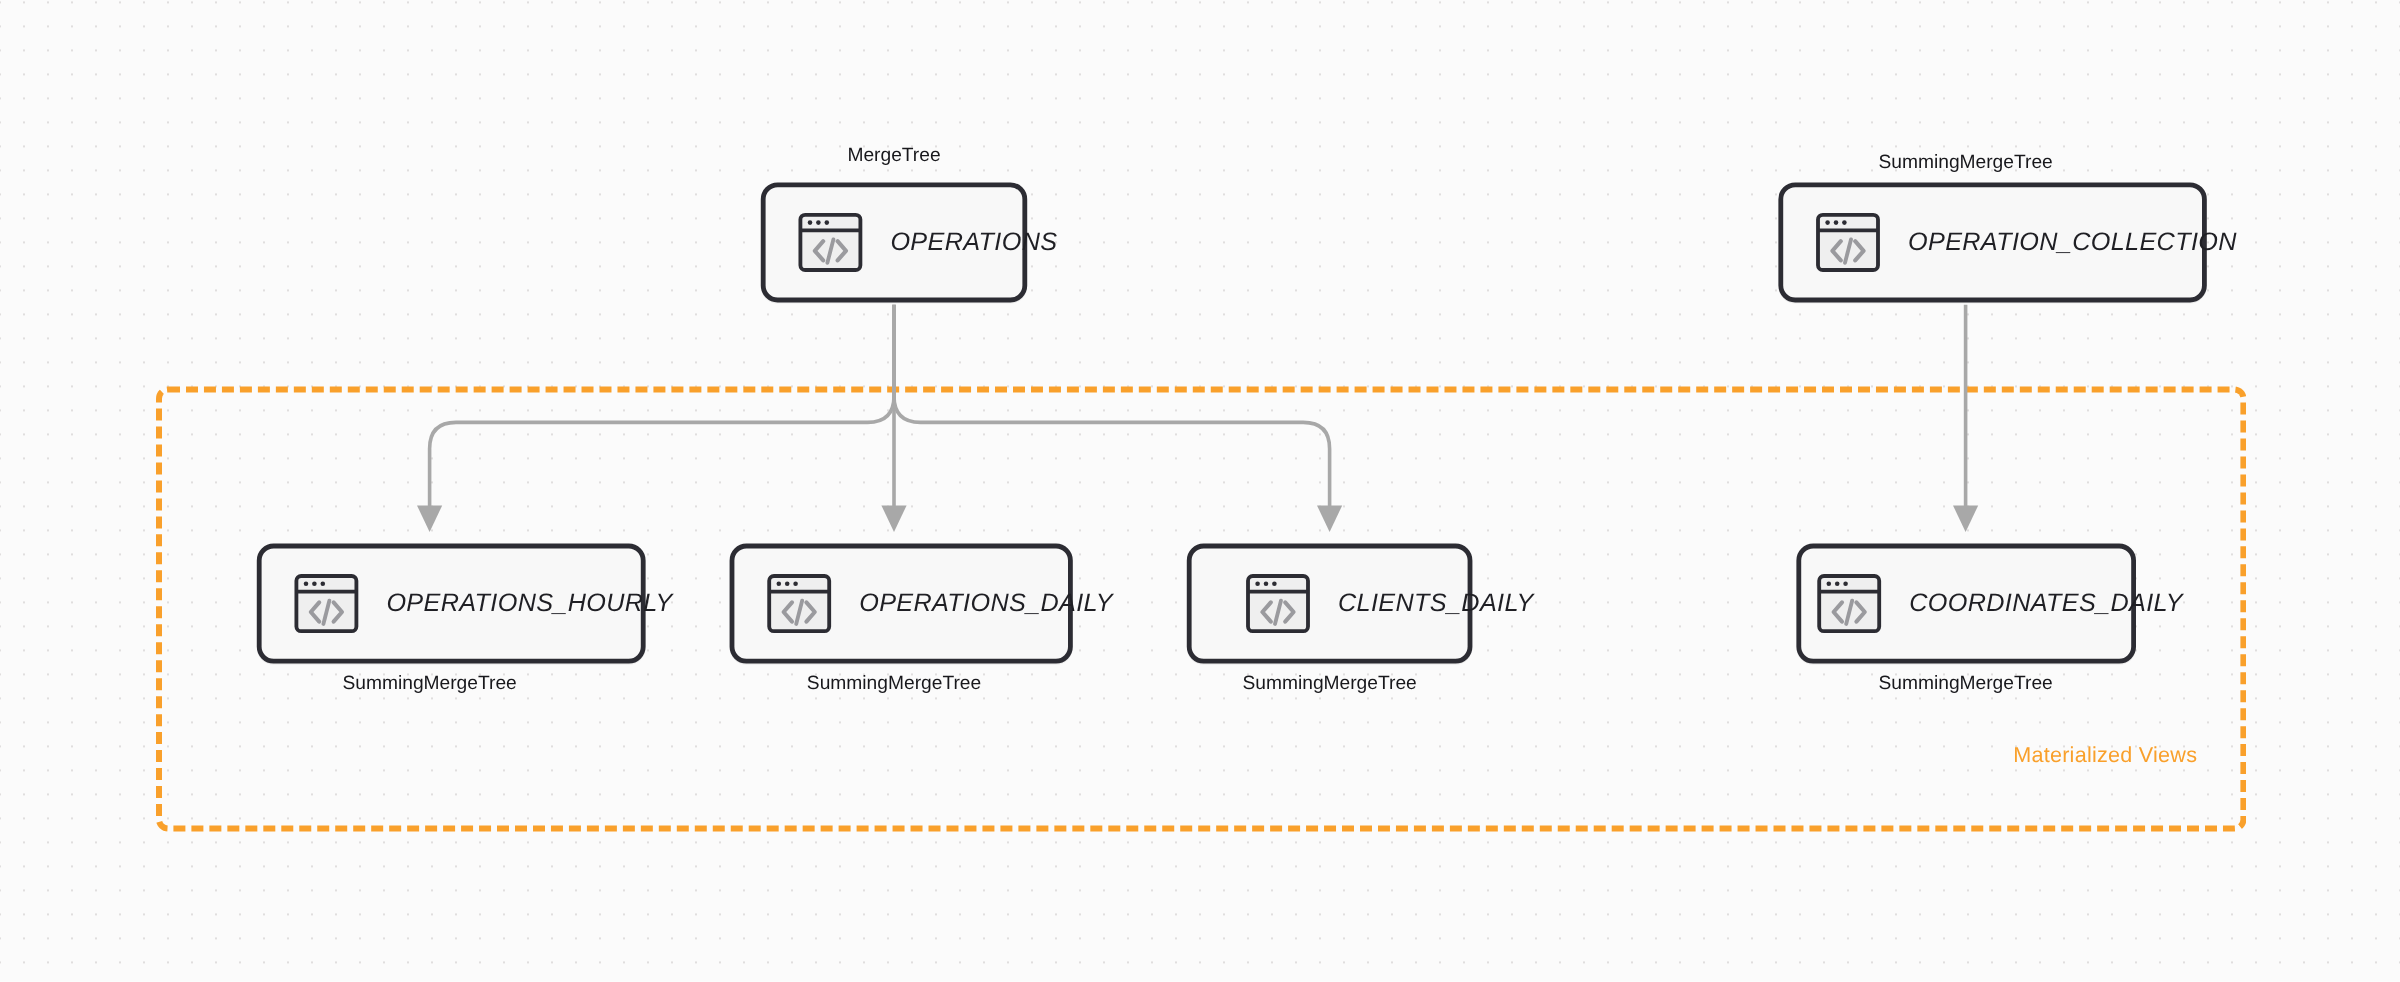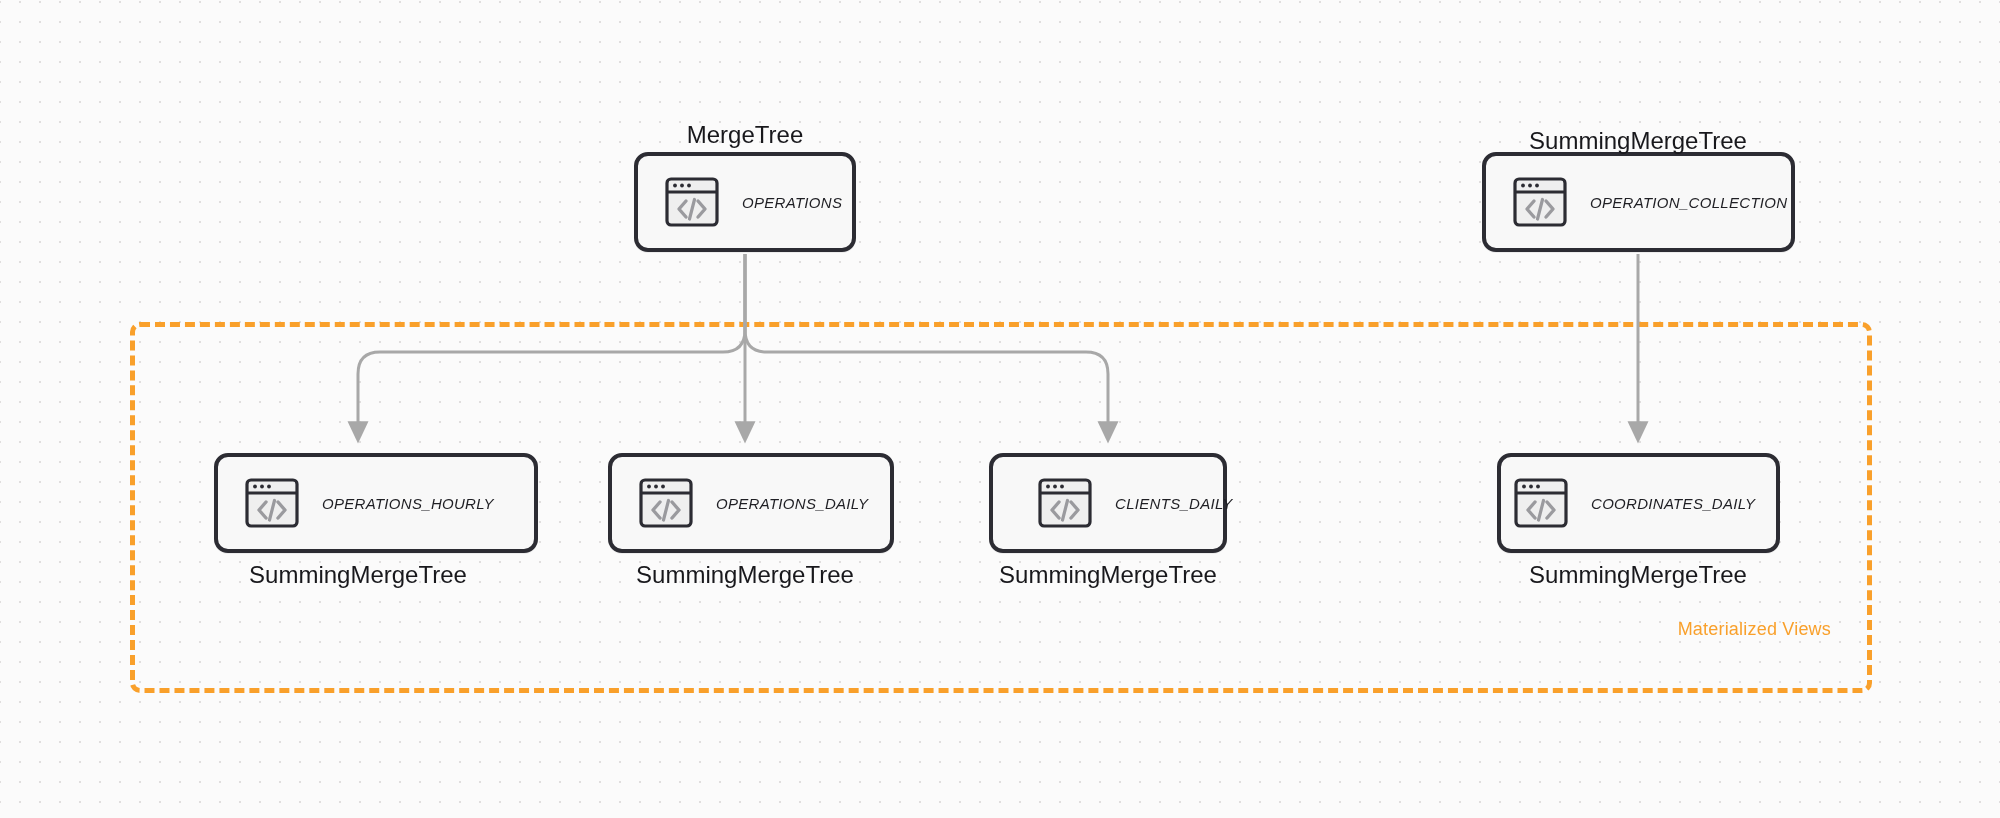--- a/index.html
+++ b/index.html
@@ -69,39 +69,39 @@
     box-shadow: 0 1px 0 rgba(0,0,0,0.06);
   }
   .node .ico {
     flex: 0 0 auto;
     width: 56px;
     height: 52px;
     margin-right: 22px;
   }
   .node .node-title {
     font-style: italic;
-    font-size: 15px;
+    font-size: 21px;
     color: #1f1f24;
     letter-spacing: 0.3px;
     white-space: nowrap;
   }
 
   
   .engine-label {
     position: absolute;
-    font-size: 24px;
+    font-size: 16px;
     color: #18181c;
     white-space: nowrap;
     text-align: center;
     transform: translateX(-50%);
   }
 
   
   #node-operations            { left: 634px;  top: 152px; width: 222px; }
-  #node-operation-collection  { left: 1482px; top: 152px; width: 313px; }
+  #node-operation-collection  { left: 1482px; top: 152px; width: 357px; }
   #node-operations-hourly     { left: 214px;  top: 453px; width: 324px; }
   #node-operations-daily      { left: 608px;  top: 453px; width: 286px; }
   #node-clients-daily         { left: 989px;  top: 453px; width: 238px; padding-left: 44px; }
   #node-coordinates-daily     { left: 1497px; top: 453px; width: 283px; padding-left: 12px; }
 
   #label-operations           { left: 745px;  top: 121px; }
   #label-operation-collection { left: 1638px; top: 127px; }
   #label-operations-hourly    { left: 358px;  top: 561px; }
   #label-operations-daily     { left: 745px;  top: 561px; }
   #label-clients-daily        { left: 1108px; top: 561px; }

